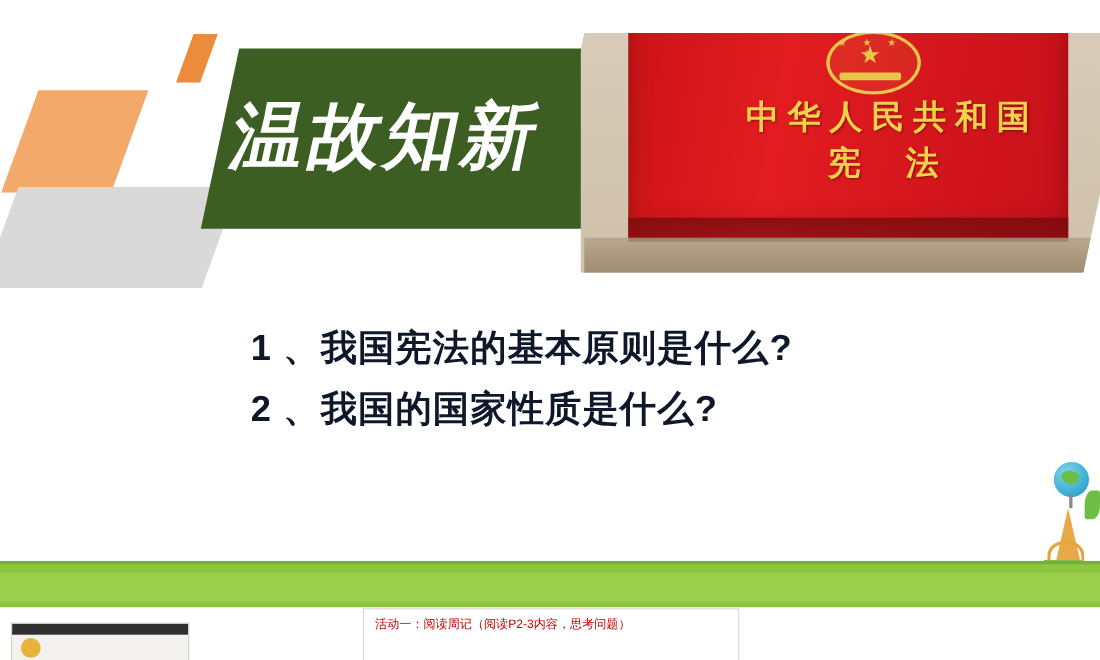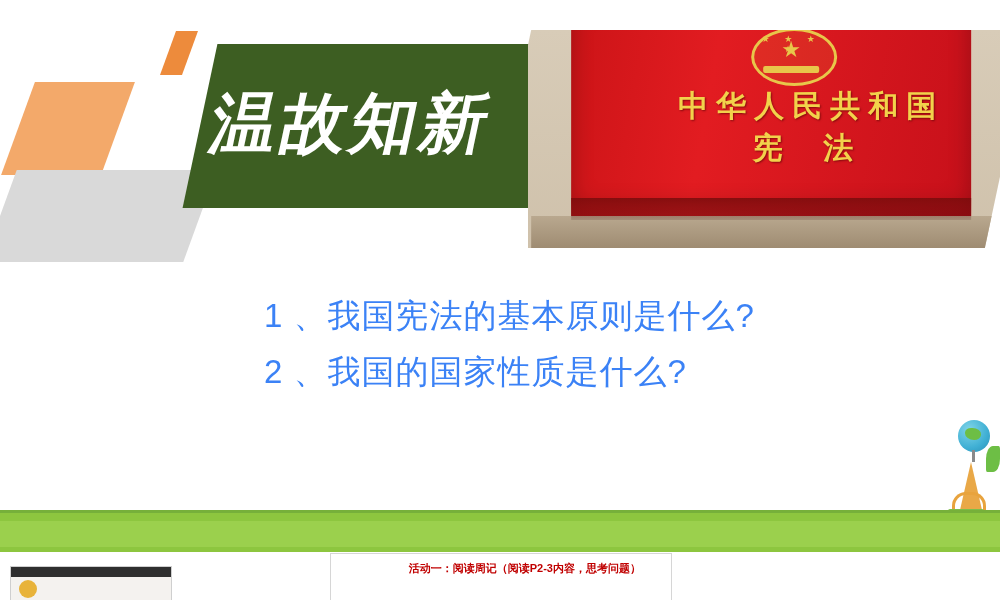--- a/index.html
+++ b/index.html
@@ -210,27 +210,26 @@
   }
 
   
   .questions {
     position: absolute;
     left: 228px;
     top: 288px;
     width: 700px;
   }
   .question {
-    color: #3b82f6;
+    color: #0f172a;
     font-size: 33px;
-    font-weight: normal;
+    font-weight: bold;
     line-height: 56px;
     letter-spacing: 1px;
     white-space: nowrap;
-    margin-left: 36px;
   }
   .q-wrap {
     white-space: normal;
     width: 640px;
   }
 
   
   .green-bar {
     position: absolute;
     left: 0;
@@ -292,22 +291,21 @@
     overflow: hidden;
   }
   .thumb-center-text {
     position: absolute;
     left: 10px;
     top: 6px;
     width: 300px;
     color: #C00000;
     font-size: 11px;
     line-height: 16px;
-    font-weight: bold;
-    text-align: right;
+    font-weight: normal;
   }
 
   
   .deco-globe {
     position: absolute;
     left: 952px;
     top: 418px;
     width: 44px;
     height: 44px;
   }

